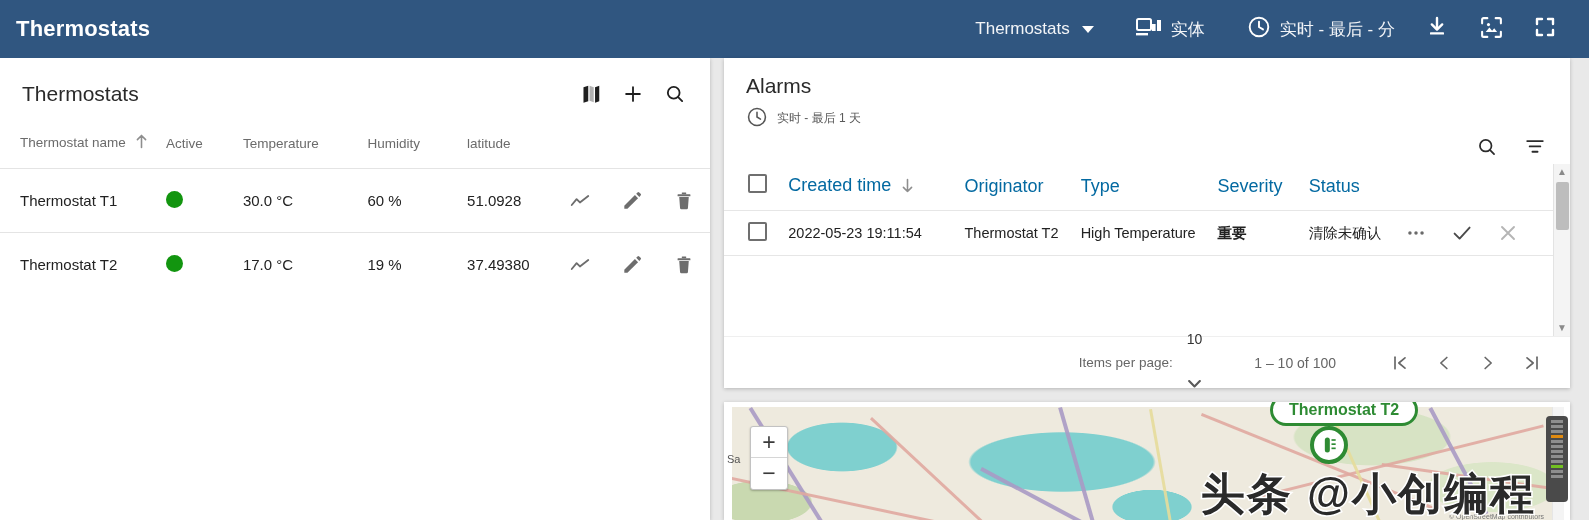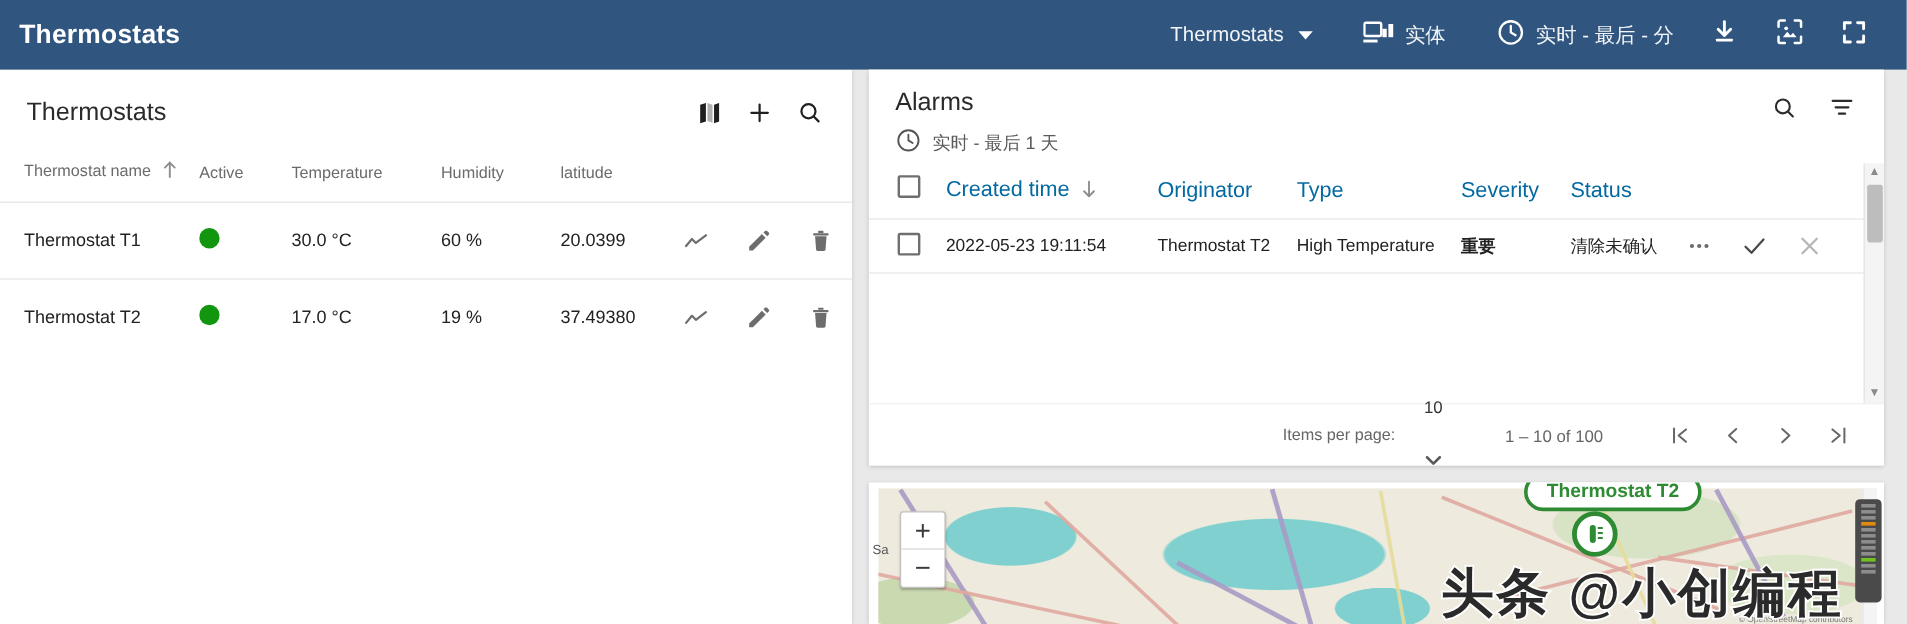--- a/index.html
+++ b/index.html
@@ -93,25 +93,25 @@
     height: 462px;
   }
 
   
   .alarm-card {
     background: #ffffff; height: 330px;
     box-shadow: 0 1px 4px rgba(0,0,0,.22);
     display: flex; flex-direction: column; overflow: hidden;
     position: relative;
   }
-  .alarm-head { padding: 16px 22px 4px 22px; display:flex; align-items:flex-start; }
+  .alarm-head { padding: 16px 22px 4px 22px; display:flex; align-items:flex-start;flex-direction:column; }
   .alarm-head h2 { font-size: 21px; font-weight: 400; color: #2a2a2a; }
   .alarm-sub {
     display:flex; align-items:center; gap:9px;
-    margin-top: 8px; font-size: 15px; color: #5a5a5a;
+    margin-top: 8px; font-size: 12px; color: #5a5a5a;
   }
   .alarm-head-actions { margin-left:auto; display:flex; gap:22px; padding-top:3px; }
 
   .alarm-scroll {
     flex: 1 1 auto; position: relative; overflow: hidden;
   }
   table.al { width: 100%; border-collapse: collapse; table-layout: fixed; }
   table.al th {
     font-size: 18px; font-weight: 400; color: #0369a1;
     text-align: left; padding: 10px 0 12px 0; white-space: nowrap;
@@ -143,21 +143,21 @@
     display:flex; flex-direction:column; align-items:center;
   }
   .vscroll .arr { font-size: 10px; color:#8a8a8a; line-height:16px; }
   .vs-thumb { width:13px; background:#bdbdbd; border-radius:2px; margin:2px 0; }
 
   .paginator {
     height: 52px; display:flex; align-items:center; justify-content:flex-end;
     gap: 0; padding-right: 16px; font-size: 13.5px; color: #666;
     border-top: 1px solid #efefef; background:#fff;
   }
-  .pg-label { margin-right: 20px; }
+  .pg-label { margin-right: 10px; }
   .pg-select {
     display:flex; align-items:center; gap: 28px;
     border-bottom: 1px solid #bbb; padding: 2px 4px 4px 4px;
     margin-right: 48px; cursor:pointer; color:#333; font-size:14px;flex-direction:column;
   }
   .pg-range { margin-right: 42px; color:#666; font-size:14px; }
   .pg-btn { width: 44px; height:40px; display:flex; align-items:center; justify-content:center; cursor:pointer; color:#676767; }
 
   
   .map-card {
@@ -339,21 +339,21 @@
         </tr>
       </thead>
       <tbody>
         <tr>
           <td class="c-name">Thermostat T1</td>
           <td class="c-act">
             <span class="dot-green"></span>
           </td>
           <td class="c-temp">30.0 °C</td>
           <td class="c-hum">60 %</td>
-          <td class="c-lat">20.0399</td>
+          <td class="c-lat">51.0928</td>
           <td class="c-ic">
             <span class="row-ic">
               <svg width="22" height="22" viewBox="0 0 24 24" fill="none">
                   <path d="M3 16.4 8.3 10l3.6 3.6L21 6.6" stroke="#6d6d6d" stroke-width="2" stroke-linecap="round" stroke-linejoin="round"></path>
                 </svg>
             </span>
           </td>
           <td class="c-ic">
             <span class="row-ic">
               <svg width="22" height="22" viewBox="0 0 24 24" fill="#6d6d6d">

